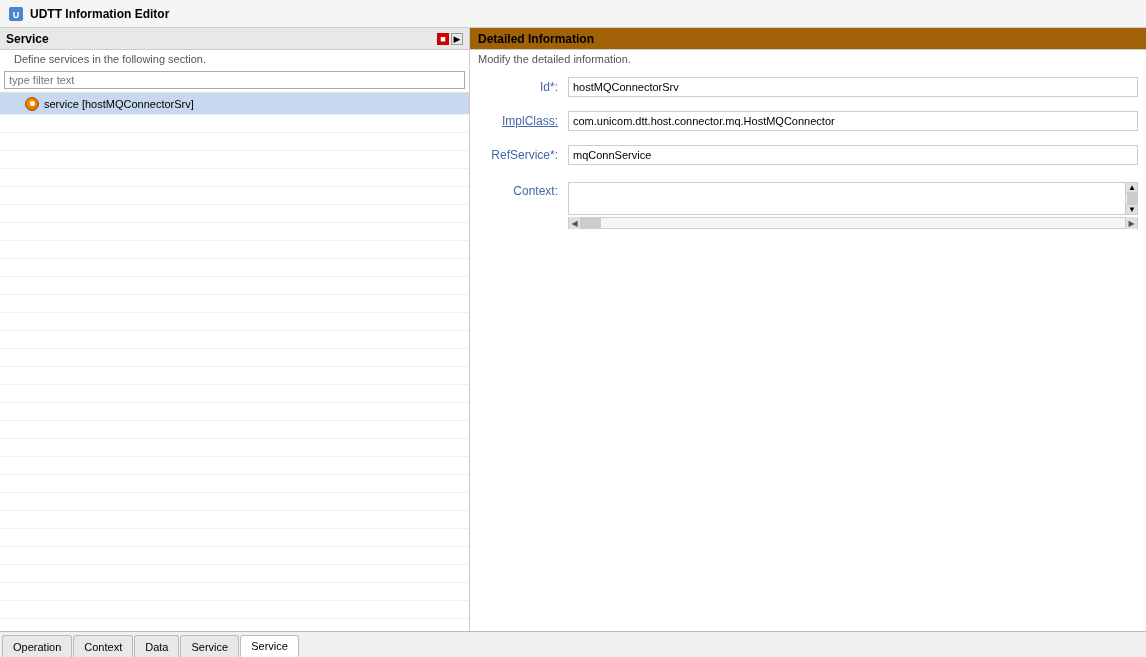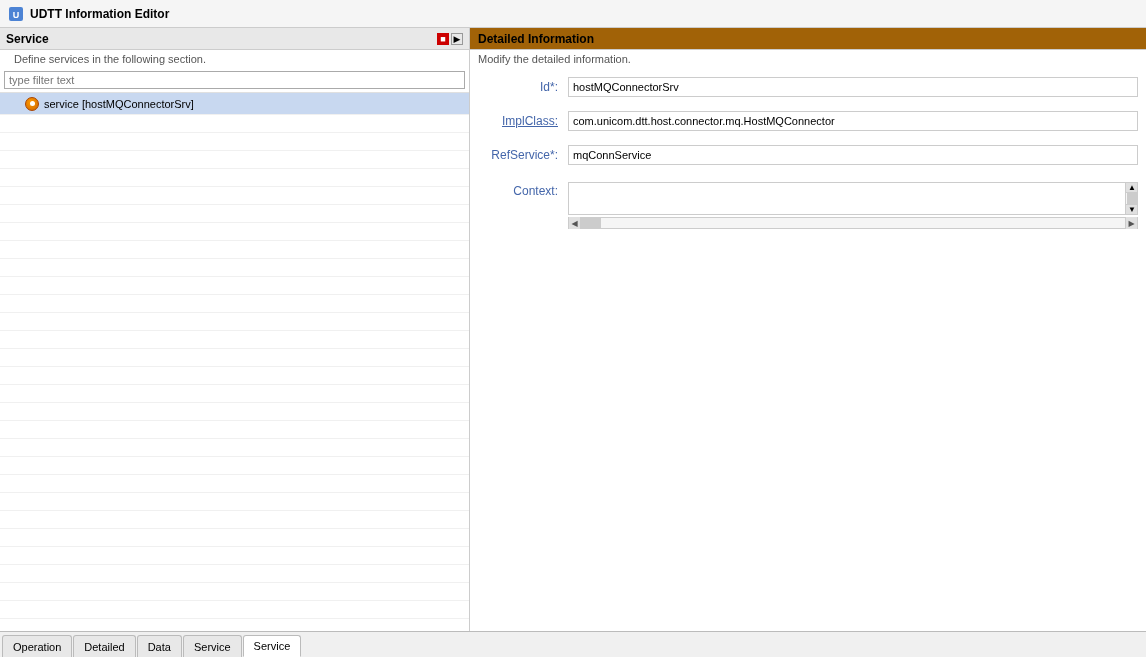--- a/index.html
+++ b/index.html
@@ -446,21 +446,21 @@
       </div>
     </div>
   </div>
 </div>
 
 <div class="bottom-tabs">
   <div class="tab">
     <span>Operation</span>
   </div>
   <div class="tab">
-    <span>Detailed</span>
+    <span>Context</span>
   </div>
   <div class="tab">
     <span>Data</span>
   </div>
   <div class="tab">
     <span>Service</span>
   </div>
   <div class="tab active">
     <span>Service</span>
   </div>

